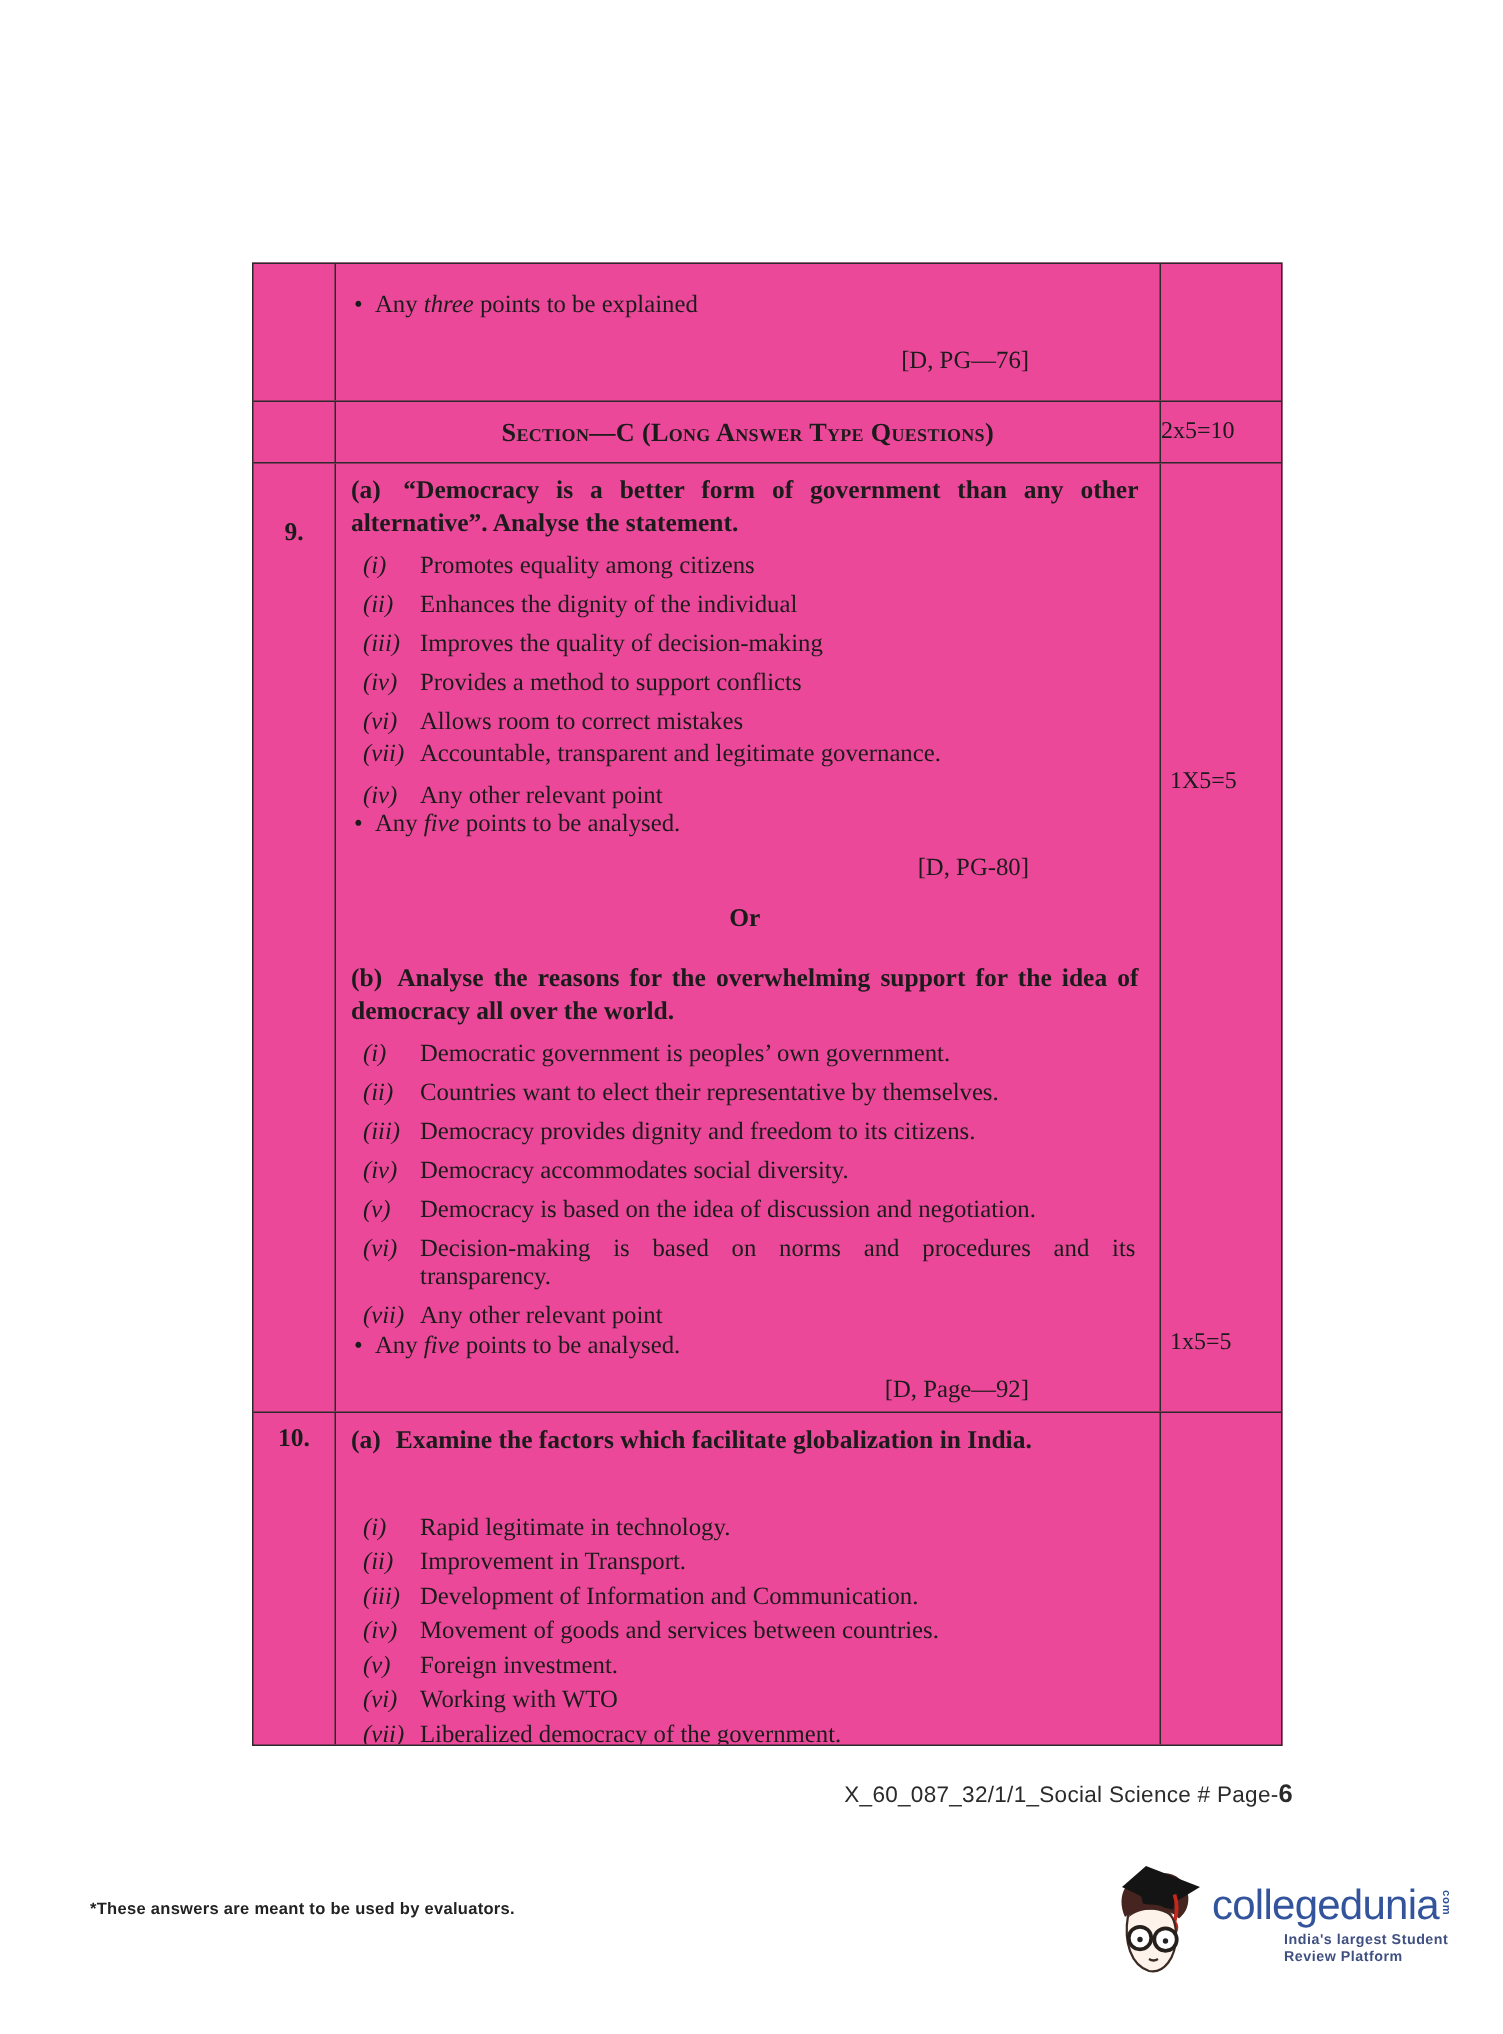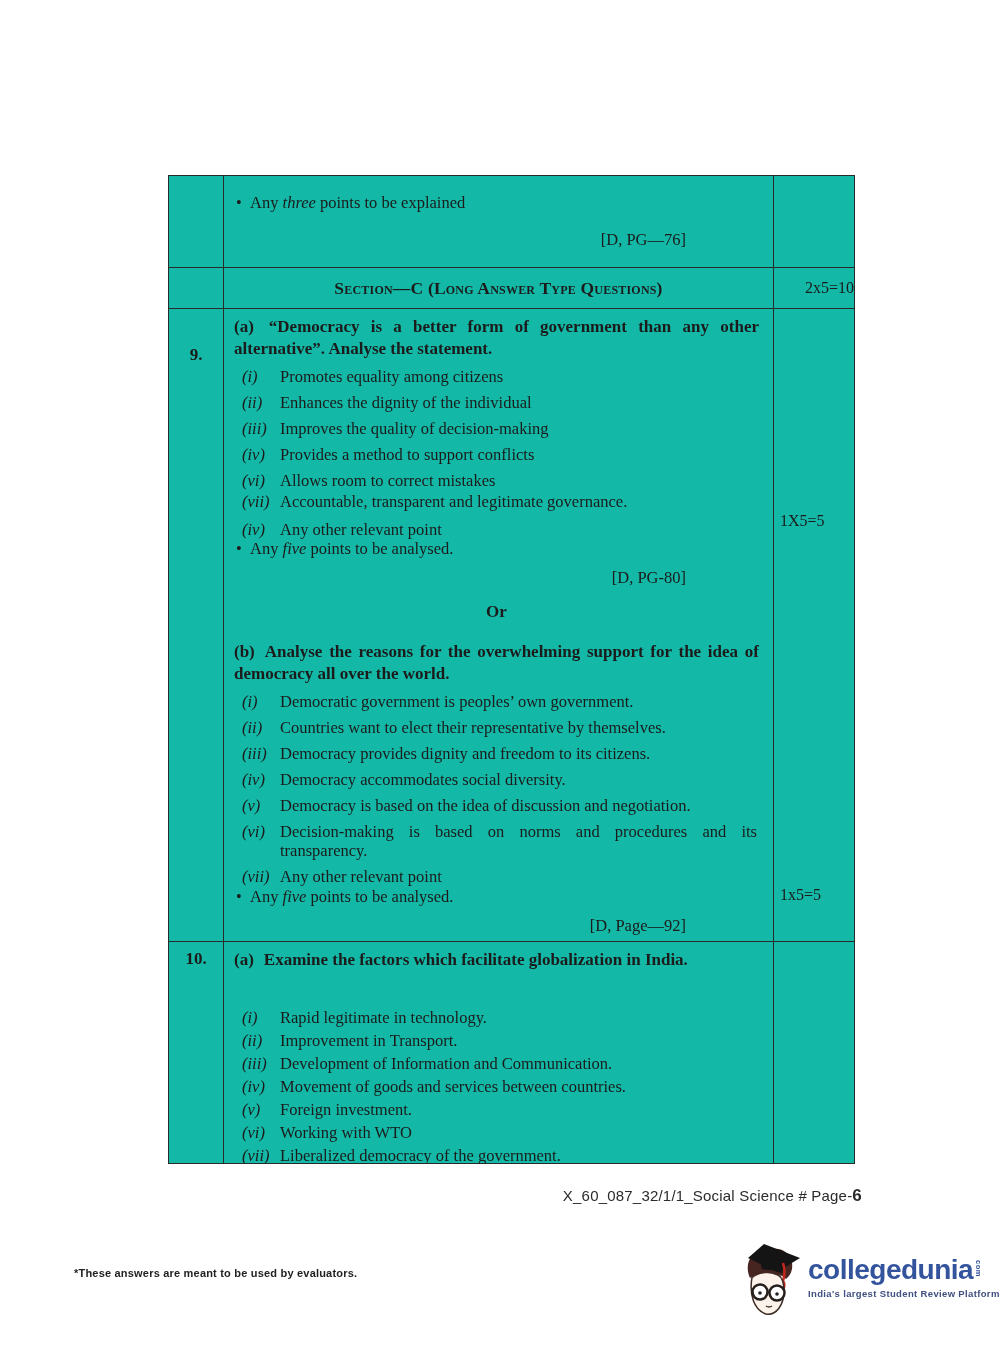--- a/index.html
+++ b/index.html
@@ -9,21 +9,21 @@
     font-family:"Liberation Serif", serif;
     color:#1b1b1b;
     overflow:hidden;
   }
   .page { position:absolute; inset:0; background:#ffffff; }
 
   
   .answer-table {
     position:absolute; left:168px; top:175px; width:687px;
     border:1.6px solid #2a2a2a;
-    background:#14b8a6;
+    background:#ec4899;
   }
   .trow { display:grid; grid-template-columns:55px 1fr 81px; overflow:hidden; }
   .trow + .trow { border-top:1.4px solid #2a2a2a; }
   .cell { overflow:hidden; }
   .cnum {
     border-right:1.4px solid #2a2a2a;
     font-weight:bold; font-size:17px; text-align:center;
   }
   .cbody { padding:0 14px 0 10px; }
   .cmarks { border-left:1.4px solid #2a2a2a; font-size:16px; position:relative; }
@@ -36,21 +36,21 @@
   
   .r1 .bullet-line { padding-top:17px; }
   .r1 .ref-line { margin-top:17px; }
 
   
   .r2 .cbody { display:flex; align-items:center; justify-content:center; padding:0; }
   .section-title {
     font-weight:bold; font-size:17.5px;
     font-variant:small-caps; letter-spacing:0.2px;text-align:right;
   }
-  .r2 .cmarks { display:flex; align-items:center; justify-content:flex-end; }
+  .r2 .cmarks { display:flex; align-items:center; justify-content:flex-start; }
 
   
   .r3 .cnum { padding-top:36px; }
   .r4 .cnum { padding-top:7px; }
 
   
   .qhead {
     font-weight:bold; font-size:17px; line-height:22px;
     text-align:justify; padding-top:7px;
   }
@@ -83,43 +83,43 @@
 
   
   .footer-ref {
     position:absolute; top:1186px; right:140px;
     font-family:"Liberation Sans", sans-serif;
     font-size:15px; color:#2b2b2b; letter-spacing:0.2px;
   }
   .footer-ref .pgnum { font-weight:bold; font-size:17px; }
 
   .disclaimer {
-    position:absolute; left:74px; top:1267px;
+    position:absolute; left:60px; top:1267px;
     font-family:"Liberation Sans", sans-serif;
     font-size:11px; font-weight:bold; color:#222222; letter-spacing:0.2px;
   }
 
   
   .logo { position:absolute; left:740px; top:1242px; display:flex; align-items:flex-start; }
   .logo-text { margin-left:6px; padding-top:14px; }
   .wordmark-row { display:flex; align-items:flex-start; }
   .wordmark {
     font-family:"Liberation Sans", sans-serif;
-    font-weight:bold; font-size:28px; line-height:28px;
+    font-weight:normal; font-size:28px; line-height:28px;
     letter-spacing:-0.5px; color:#33549c;
   }
   .domain {
     font-family:"Liberation Sans", sans-serif;
     font-size:7.5px; font-weight:bold; color:#33549c;
     writing-mode:vertical-rl; margin-left:1px; margin-top:4px; letter-spacing:0.5px;
   }
   .tagline {
     font-family:"Liberation Sans", sans-serif;
     font-size:9.5px; font-weight:bold; color:#3f4f80;
-    letter-spacing:0.35px; margin-top:4px;
+    letter-spacing:0.35px; margin-top:4px;margin-left:48px;
   }
 </style>
 </head>
 <body>
 
 <div class="page">
 
   <div class="answer-table">
 
     <div class="trow r1">

